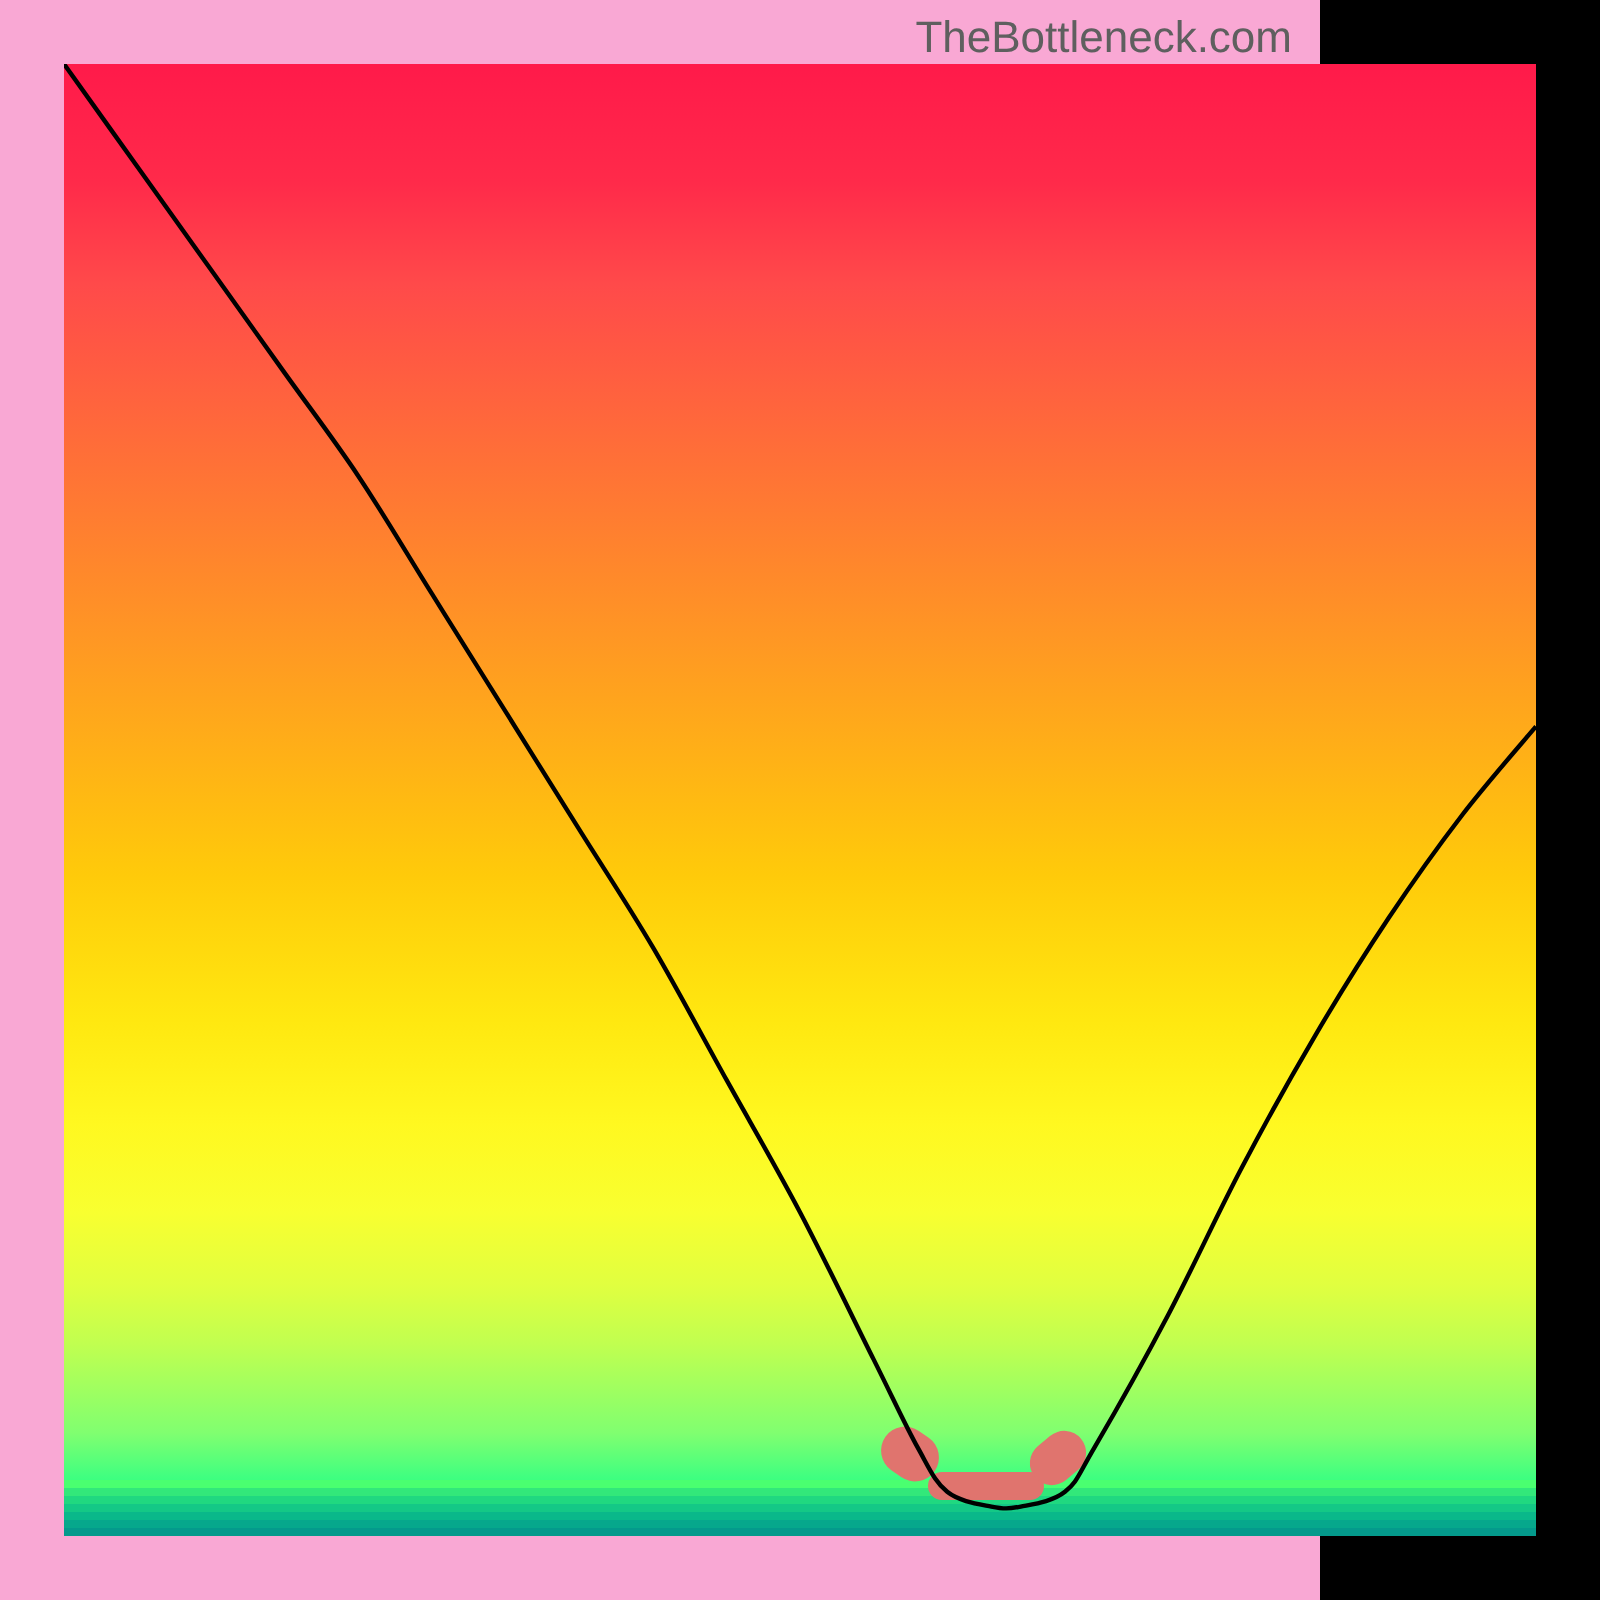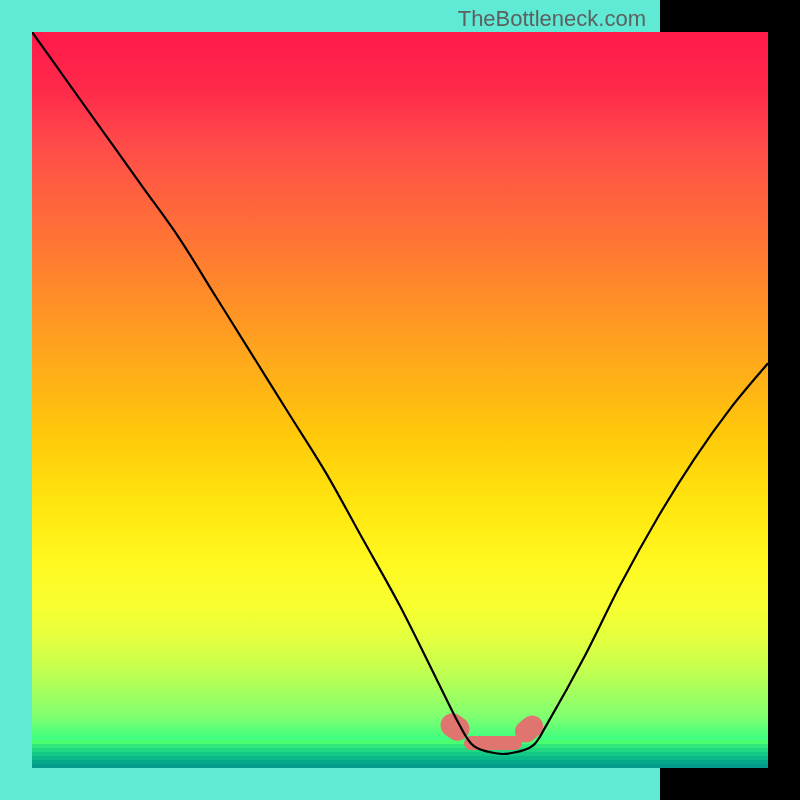--- a/index.html
+++ b/index.html
@@ -6,21 +6,21 @@
   body {
     width: 800px;
     height: 800px;
     background: #000;
     font-family: Arial, sans-serif;
     position: relative;
   }
   .container {
     width: 660px;
     height: 800px;
-    background: #5eead4;
+    background: #f9a8d4;
     position: relative;
   }
   .watermark {
     position: absolute;
     top: 6px;
     right: 14px;
     color: #5f5f5f;
     font-size: 22px;
     font-weight: 500;
     z-index: 10;

